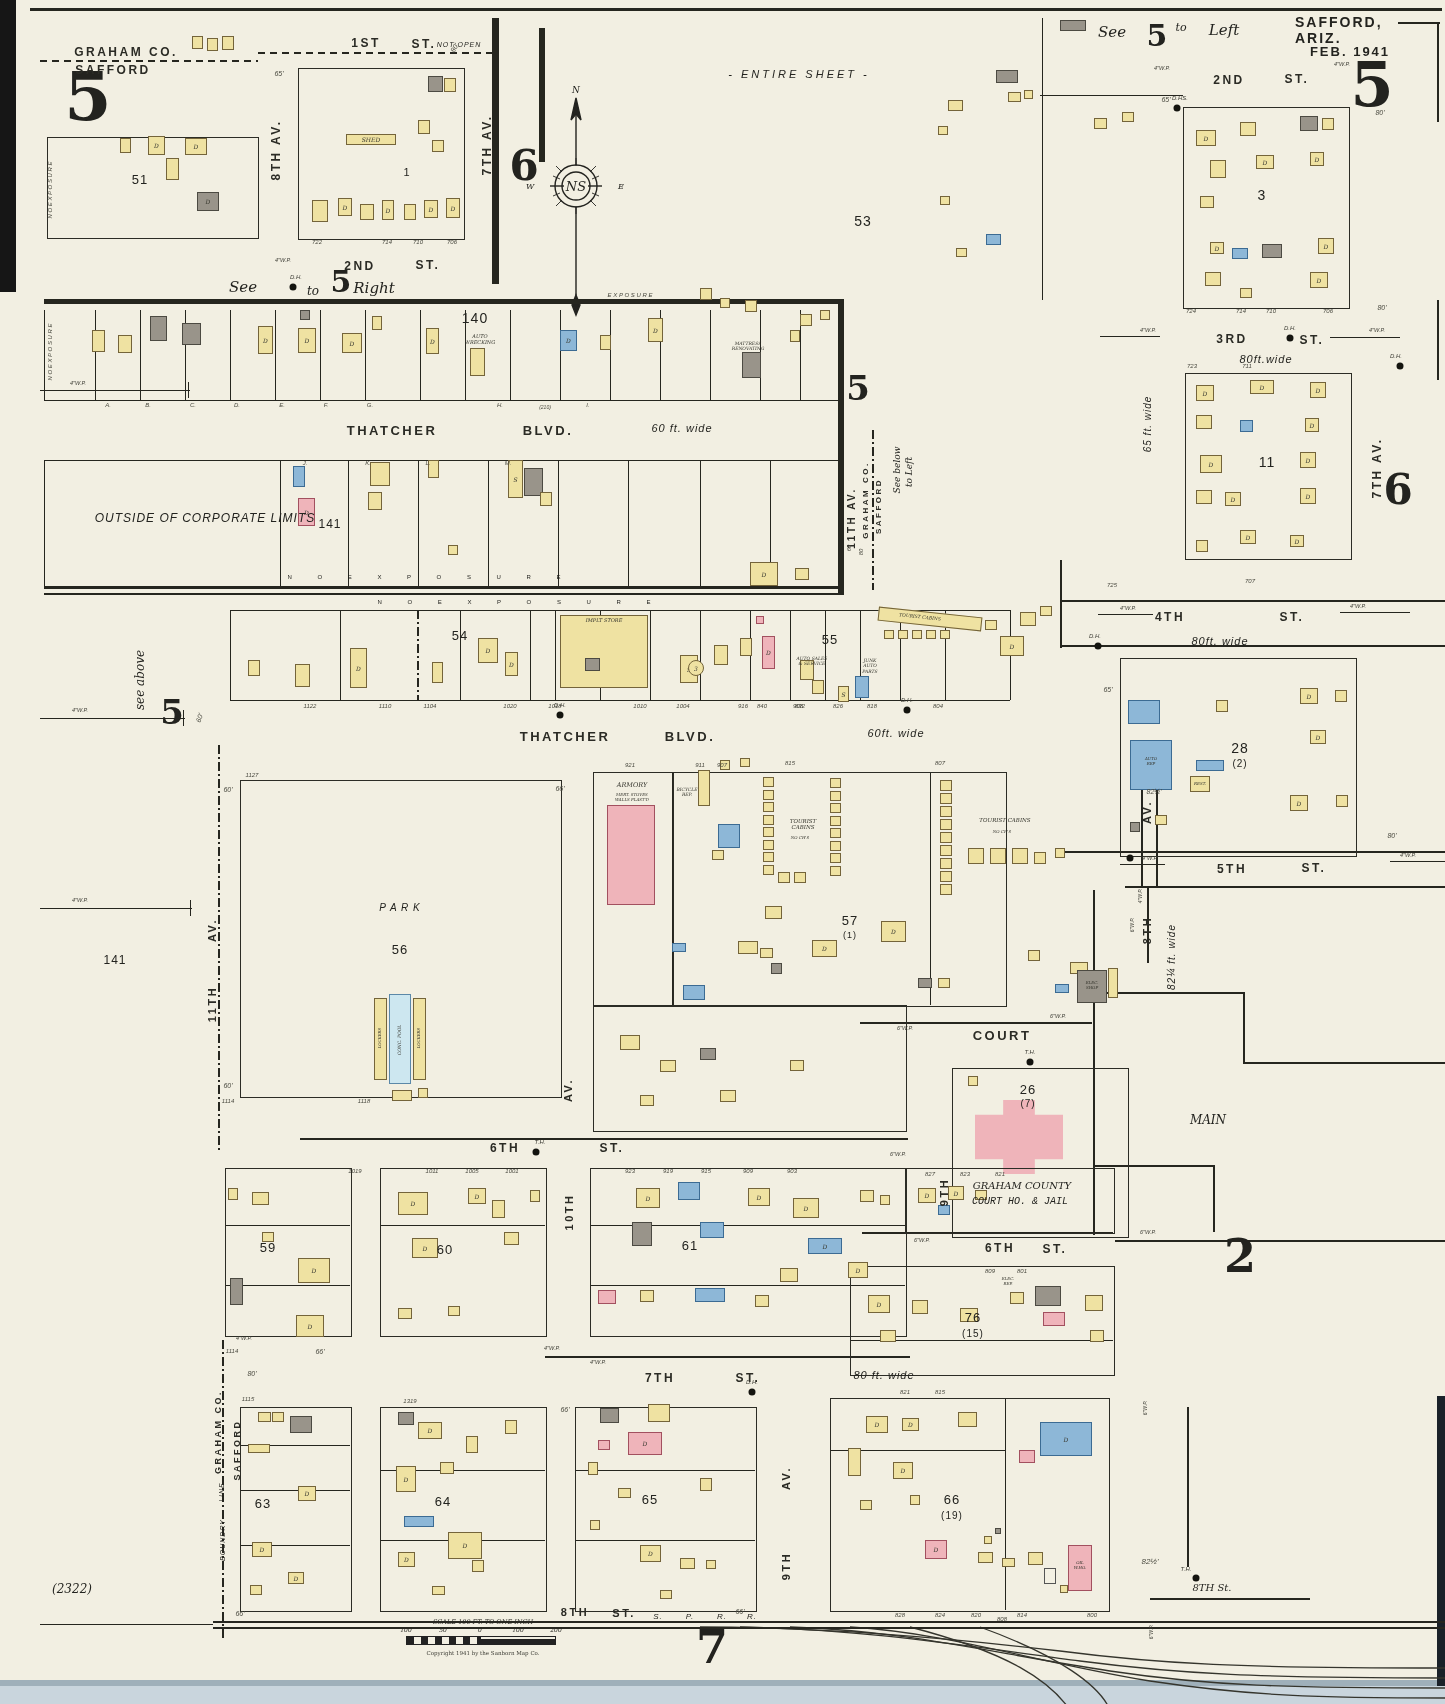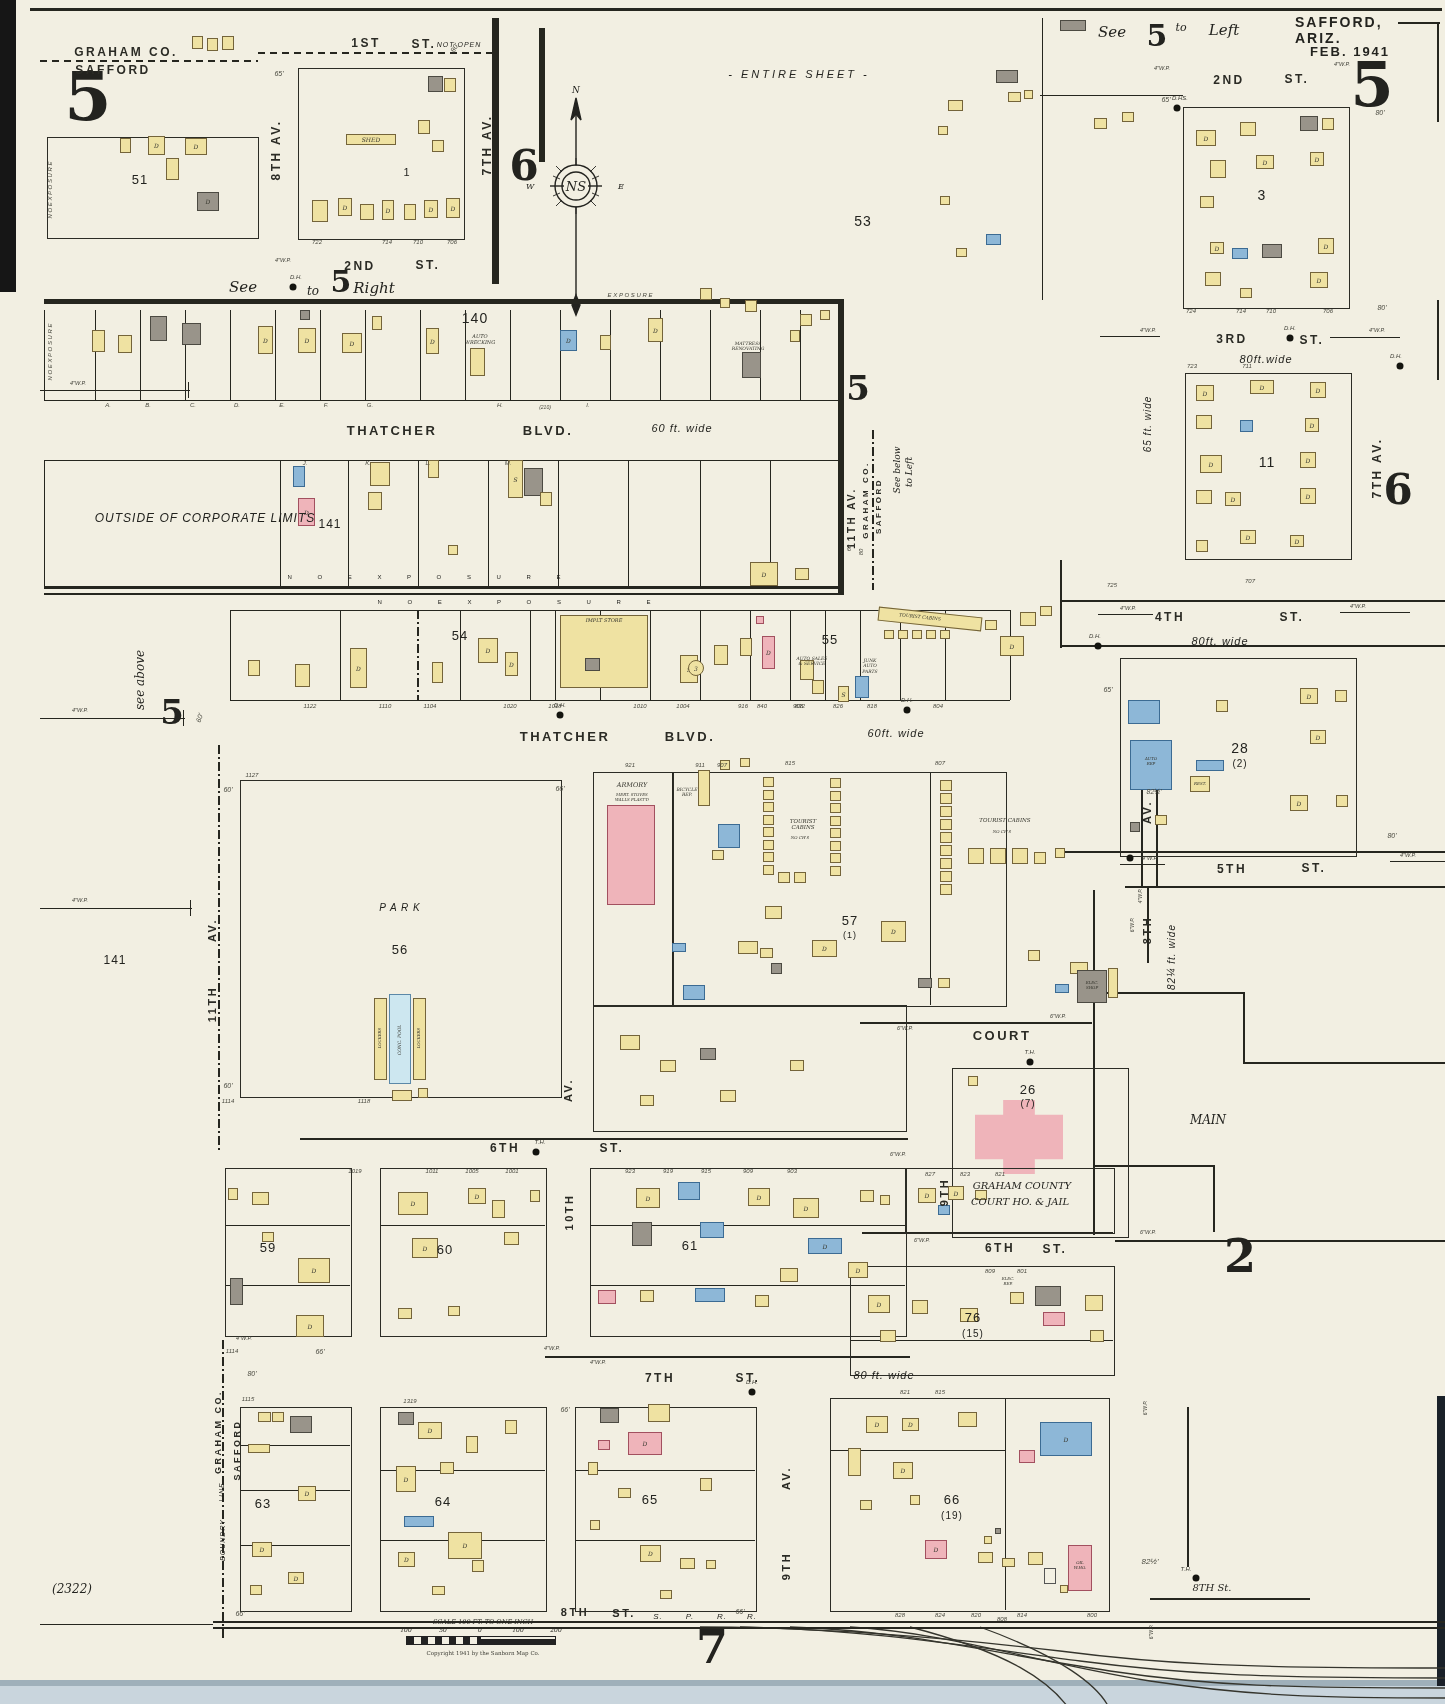--- a/index.html
+++ b/index.html
@@ -670,21 +670,21 @@
     <div class="lbl tin" style="left: 920px; top: 617px; font-size: 4.5px; transform: translate(-50%, -50%) rotate(6deg);">TOURIST CABINS</div>
     <div class="lbl tin" style="left: 812px; top: 661px; font-size: 4.5px;">AUTO SALES
 &amp; SERVICE</div>
     <div class="lbl tin" style="left: 870px; top: 666px; font-size: 4.5px;">JUNK
 AUTO
 PARTS</div>
     <div class="lbl tin" style="left: 400px; top: 1040px; font-size: 4.5px; transform: translate(-50%, -50%) rotate(-90deg);">CONC. POOL</div>
     <div class="lbl tin" style="left: 380px; top: 1038px; font-size: 4px; transform: translate(-50%, -50%) rotate(-90deg);">LOCKERS</div>
     <div class="lbl tin" style="left: 419px; top: 1038px; font-size: 4px; transform: translate(-50%, -50%) rotate(-90deg);">LOCKERS</div>
     <div class="lbl scr" style="left: 1022px; top: 1186px; font-size: 10px;">GRAHAM COUNTY</div>
-    <div class="lbl scr" style="left: 1020px; top: 1202px; font-size: 10px;">COURT HO. &amp; JAIL</div>
+    <div class="lbl scr" style="left: 1020px; top: 1202px; font-size: 10px; font-family: Liberation Mono, monospace;">COURT HO. &amp; JAIL</div>
     <div class="lbl tin" style="left: 1092px; top: 986px; font-size: 4px;">ELEC.
 SHOP</div>
     <div class="lbl tin" style="left: 1151px; top: 762px; font-size: 4px;">AUTO
 REP</div>
     <div class="lbl tin" style="left: 1200px; top: 784px; font-size: 4px;">REST.</div>
     <div class="lbl tin" style="left: 1080px; top: 1566px; font-size: 4px;">OIL
 W.HO.</div>
     <div class="lbl tin" style="left: 1008px; top: 1282px; font-size: 4px;">ELEC.
 REP.</div>
     <div class="lbl scr" style="left: 576px; top: 90px; font-size: 9px;">N</div>

